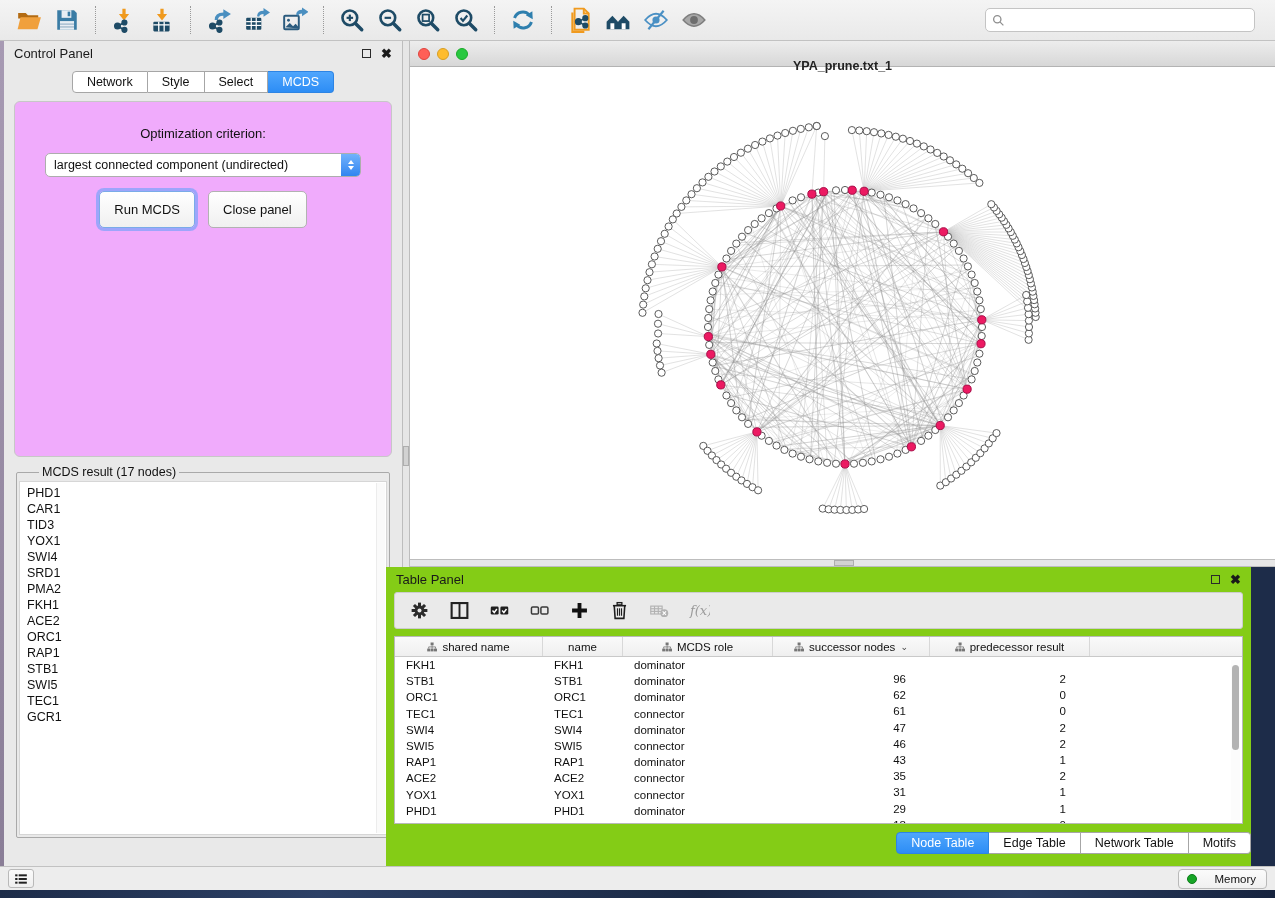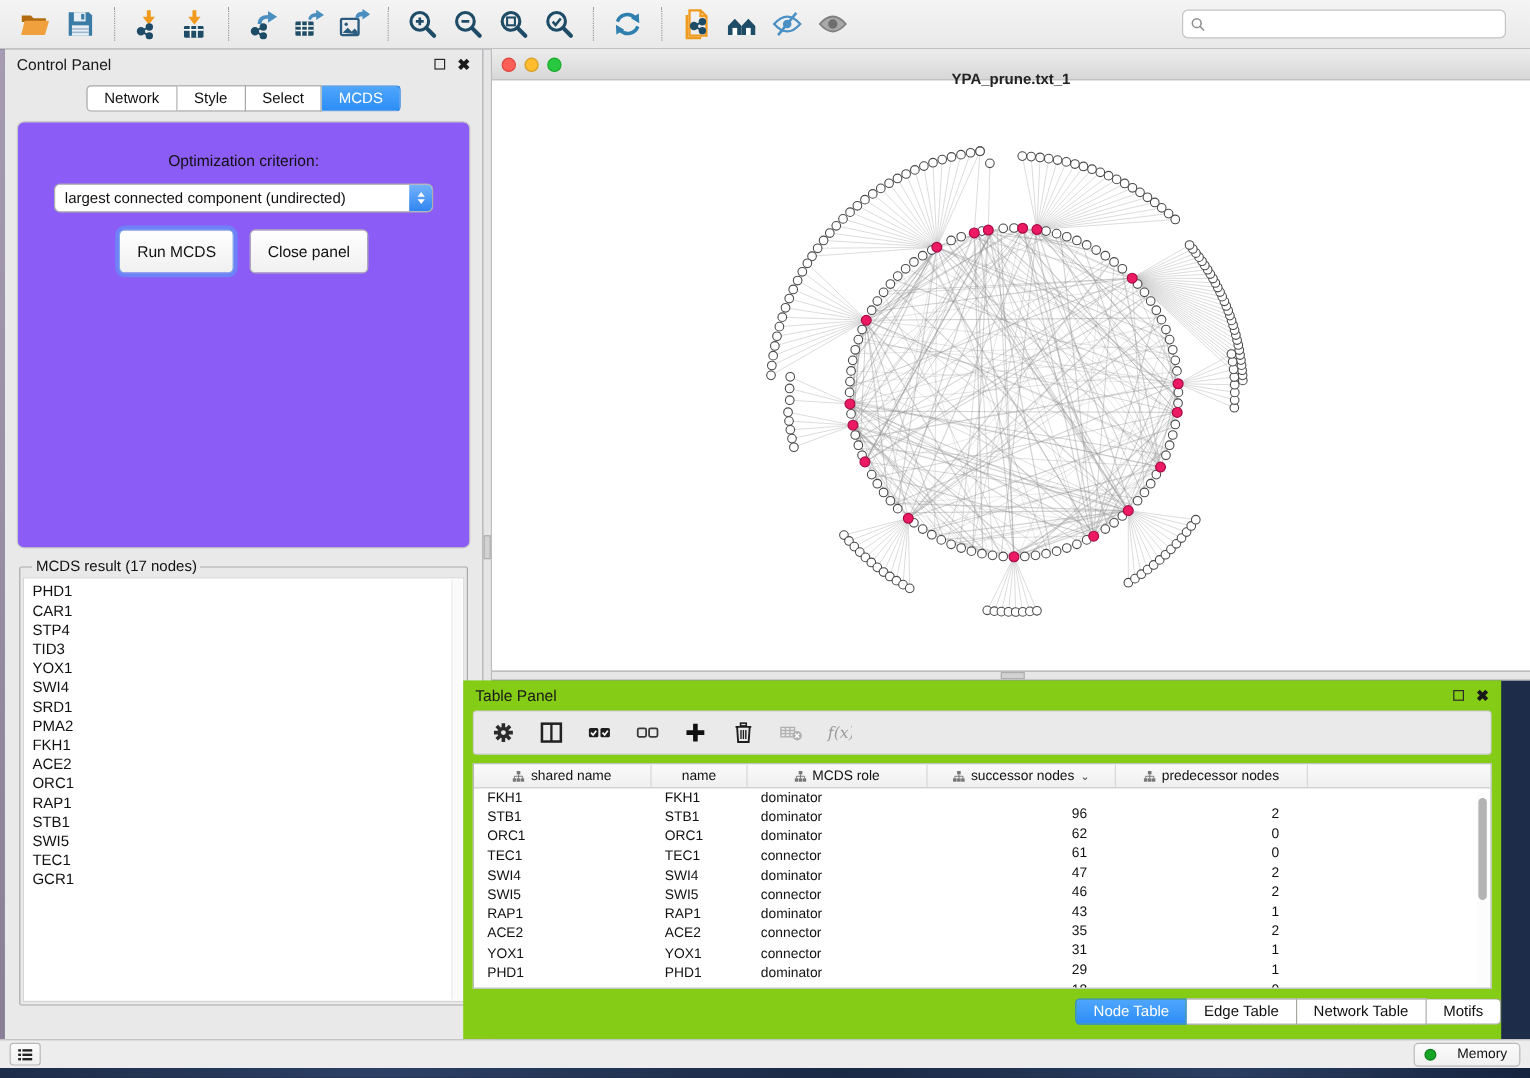--- a/index.html
+++ b/index.html
@@ -34,39 +34,39 @@
 
   
   .control-panel { position:absolute; left:4px; top:41px; width:398px; height:825px;
     background:#e9e9e9; display:flex; flex-direction:column; }
   .seg-tabs { display:flex; justify-content:center; margin:6px 0 8px; }
   .seg-tab { background:#fff; border:1px solid #a6a6a6; border-left-width:0;
     padding:3px 14px; font-size:12.5px; color:#111; }
   .seg-tab:first-child { border-left-width:1px; border-radius:4px 0 0 4px; }
   .seg-tab:last-child { border-radius:0 4px 4px 0; }
   .seg-tab.sel { background:linear-gradient(#4fa6fd,#2d8df5); border-color:#2d84e4; color:#fff; }
-  .tab-content { margin:0 10px; height:356px; flex:none; background:#8b5cf6;
+  .tab-content { margin:0 10px; height:356px; flex:none; background:#f0abfc;
     border:1px solid #c7c7c7; border-radius:6px; text-align:center; padding-top:24px; }
   .opt-label { font-size:13px; color:#111; margin-bottom:12px; }
   .mac-select { display:inline-flex; width:316px; height:24px; background:#fff; border:1px solid #adadad;
     border-radius:5px; align-items:center; text-align:left; overflow:hidden; }
   .mac-select .val { flex:1; font-size:12.5px; padding-left:8px; color:#111;
     white-space:nowrap; overflow:hidden; }
   .mac-select .stepper { width:19px; height:100%; background:linear-gradient(#72b2fc,#3185f0);
     display:flex; flex-direction:column; align-items:center; justify-content:center; gap:2px; flex:none; }
   .stepper i { width:0; height:0; border-left:3.5px solid transparent; border-right:3.5px solid transparent; }
   .stepper .up { border-bottom:4px solid #fff; }
   .stepper .dn { border-top:4px solid #fff; }
   .btn-row { margin-top:14px; display:flex; justify-content:center; gap:13px; }
   .mac-btn { background:linear-gradient(#ffffff,#f0f0f0); border:1px solid #b2b2b2; border-radius:5px;
     font-size:13px; font-family:inherit; color:#111; padding:3px 14px; height:37px; }
   .mac-btn.focus { box-shadow:0 0 0 3px rgba(90,160,250,.55); border-color:#7aabe8; }
   fieldset.result-group { margin:8px 12px 28px; flex:1; border:1px solid #a9a9a9; border-radius:2px;
     padding:2px; display:flex; min-height:0; }
-  fieldset.result-group legend { font-size:12.5px; color:#111; padding:0 3px; margin-left:8px; }
+  fieldset.result-group legend { font-size:12.5px; color:#111; padding:0 3px; margin-left:20px; }
   .listbox { flex:1; background:#fff; border:1px solid #d6d6d6; position:relative;
     overflow:hidden; padding:3px 0 0 7px; }
   .list-item { font-size:12.5px; line-height:16px; color:#111; }
   .lb-track { position:absolute; right:1px; top:1px; bottom:1px; width:9px;
     background:#fafafa; border-left:1px solid #ececec; }
 
   
   .v-divider { position:absolute; left:402px; top:41px; width:8px; height:825px; background:#e6e6e6;
     border-left:1px solid #bdbdbd; border-right:1px solid #bdbdbd; }
   .v-divider .grip { position:absolute; top:405px; left:0; width:6px; height:20px;
@@ -324,21 +324,20 @@
         <button class="mac-btn focus">Run MCDS</button>
         <button class="mac-btn">Close panel</button>
       </div>
     </div>
     <fieldset class="result-group">
       <legend>MCDS result (17 nodes)</legend>
       <div class="listbox" id="mcds-list">
         <div class="lb-track"></div>
       <div class="list-item">PHD1</div>
           <div class="list-item">CAR1</div>
-          <div class="list-item">STP4</div>
           <div class="list-item">TID3</div>
           <div class="list-item">YOX1</div>
           <div class="list-item">SWI4</div>
           <div class="list-item">SRD1</div>
           <div class="list-item">PMA2</div>
           <div class="list-item">FKH1</div>
           <div class="list-item">ACE2</div>
           <div class="list-item">ORC1</div>
           <div class="list-item">RAP1</div>
           <div class="list-item">STB1</div>
@@ -1125,21 +1124,21 @@
           <div class="th" style="width: 160px;">
             <svg viewBox="0 0 10 10" style="width: 10px; height: 10px;">
               <g fill="#767676">
                 <rect x="3.6" y="0.5" width="3" height="2.8"></rect>
                 <rect x="0.2" y="6.6" width="3" height="2.8"></rect>
                 <rect x="3.6" y="6.6" width="3" height="2.8"></rect>
                 <rect x="7" y="6.6" width="3" height="2.8"></rect>
               </g>
               <path d="M5.1 3.3v1.6M1.7 6.6V4.9h6.8v1.7M5.1 4.9v1.7" stroke="#767676" stroke-width="0.8" fill="none"></path>
             </svg>
-            <span>predecessor nodes</span>
+            <span>predecessor result</span>
           </div>
           <div class="th filler"></div>
         </div>
       <div id="tbody">
           <div class="trow">
             <div class="td l" style="width: 148px;">FKH1</div>
             <div class="td l" style="width: 80px;">FKH1</div>
             <div class="td l" style="width: 150px;">dominator</div>
             <div class="td r" style="width: 157px;">96</div>
             <div class="td r" style="width: 160px;">2</div>

